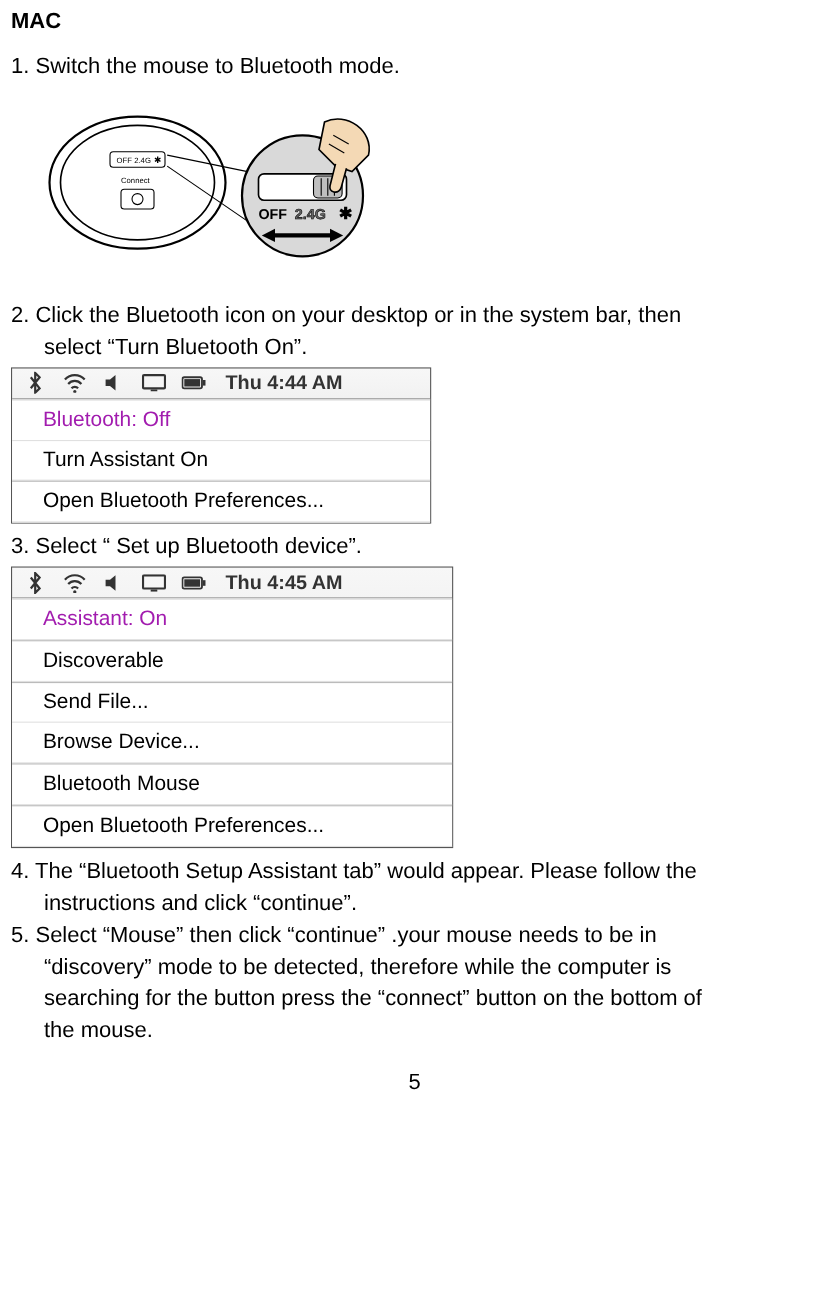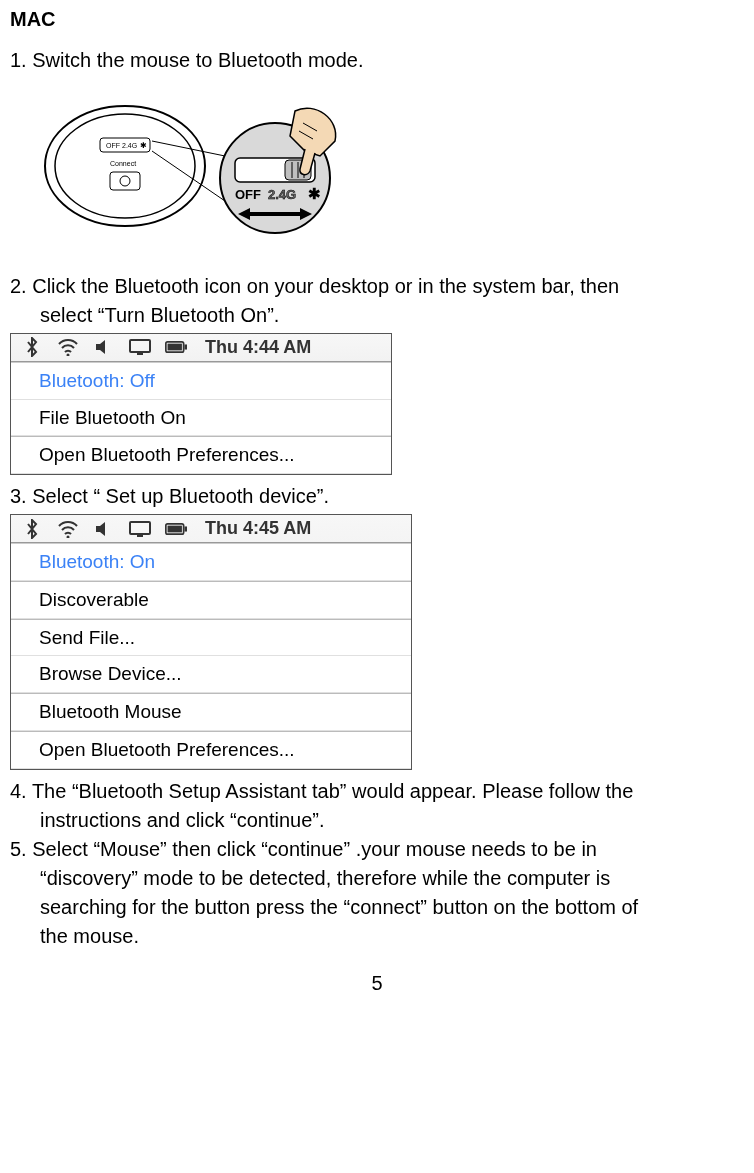--- a/index.html
+++ b/index.html
@@ -66,21 +66,21 @@
   }
   .mac-menu .item {
     padding: 7px 18px 7px 28px;
     font-size: 19px;
     color: #000;
     border-bottom: 1px solid #e0e0e0;
     position: relative;
     font-family: "Lucida Grande","Helvetica Neue",Arial,sans-serif;
   }
   .mac-menu .item.disabled {
-    color: #3b82f6;
+    color: #a21caf;
   }
   .mac-menu .item.sep {
     border-top: 1px solid #bbb;
   }
   .mac-menu .item.check::before{
     content:"✓";
     position:absolute;
     left:8px;
     font-weight:bold;
   }
@@ -177,21 +177,21 @@
       <svg width="26" height="14" viewBox="0 0 26 14">
           <rect x="1" y="1" width="21" height="12" rx="2" fill="none" stroke="#333" stroke-width="2"></rect>
           <rect x="23" y="4" width="3" height="6" fill="#333"></rect>
           <rect x="3" y="3" width="17" height="8" fill="#333"></rect>
         </svg>
     </span>
     <span class="time">Thu 4:44 AM</span>
   </div>
   <div class="mac-menu">
     <div class="item disabled">Bluetooth: Off</div>
-    <div class="item">File Bluetooth On</div>
+    <div class="item">Turn Assistant On</div>
     <div class="item sep">Open Bluetooth Preferences...</div>
   </div>
 </div>
 
 <div class="spacer"></div>
 <div class="step">3. Select “ Set up Bluetooth device”.</div>
 
 
 <div class="mac-menubar" style="width:400px">
   <div class="mbar-top">
@@ -222,21 +222,21 @@
     <span class="icon">
       <svg width="26" height="14" viewBox="0 0 26 14">
           <rect x="1" y="1" width="21" height="12" rx="2" fill="none" stroke="#333" stroke-width="2"></rect>
           <rect x="23" y="4" width="3" height="6" fill="#333"></rect>
           <rect x="3" y="3" width="17" height="8" fill="#333"></rect>
         </svg>
     </span>
     <span class="time">Thu 4:45 AM</span>
   </div>
   <div class="mac-menu">
-    <div class="item disabled">Bluetooth: On</div>
+    <div class="item disabled">Assistant: On</div>
     <div class="item sep">Discoverable</div>
     <div class="item sep">Send File...</div>
     <div class="item">Browse Device...</div>
     <div class="item sep">Bluetooth Mouse</div>
     <div class="item sep">Open Bluetooth Preferences...</div>
   </div>
 </div>
 
 <div class="spacer"></div>
 <div class="step">4. The “Bluetooth Setup Assistant tab” would appear. Please follow the</div>

